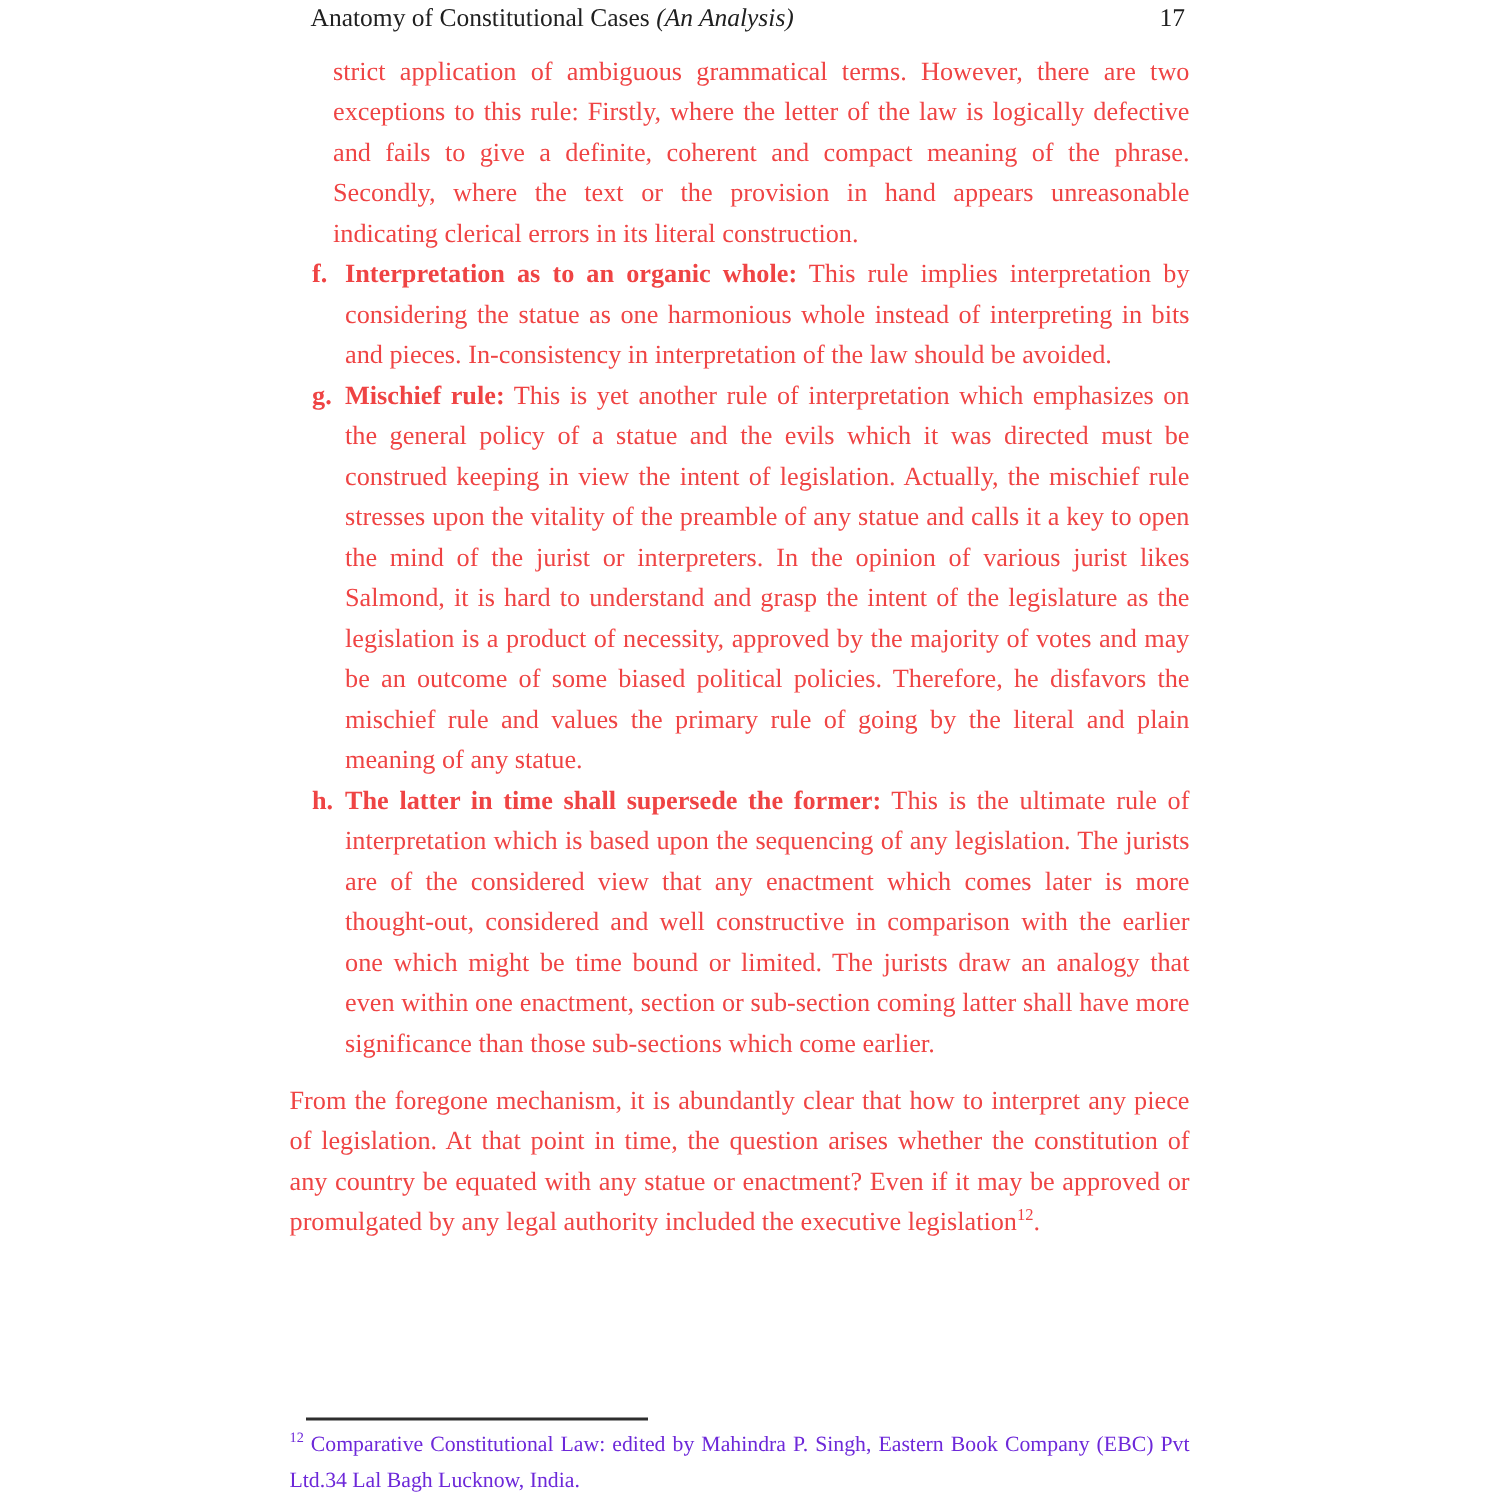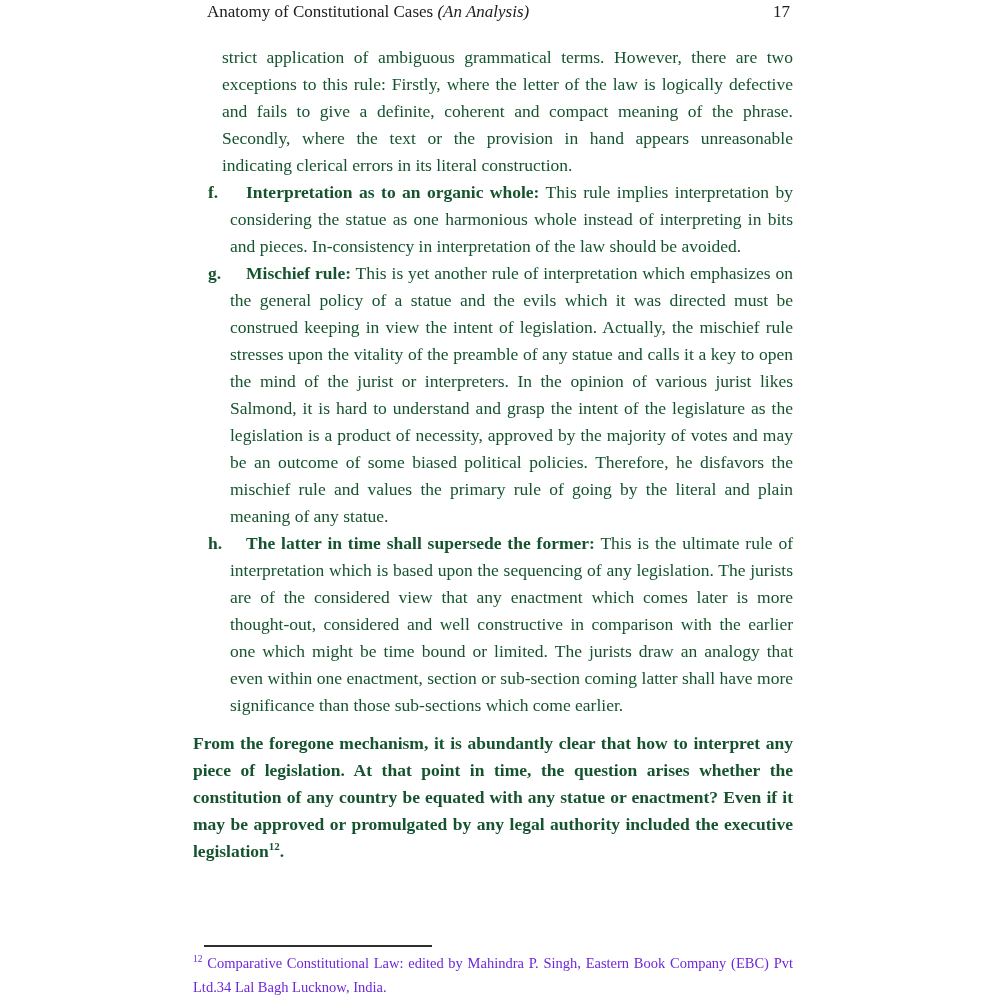--- a/index.html
+++ b/index.html
@@ -24,47 +24,46 @@
     display: flex;
     justify-content: space-between;
     align-items: center;
     font-size: 17px;
     line-height: 22px;
     color: #202020;
   }
   .rh-title .it { font-style: italic; }
   .body-text {
     position: absolute;
-    top: 44px;
+    top: 34px;
     left: 193px;
     width: 600px;
     font-size: 17.5px;
     line-height: 27px;
     text-align: justify;
     text-align-last: left;
-    color: #14532d;
+    color: #ef4444;
   }
   .para-intro {
     margin: 0 0 0 29px;
   }
   .list-item {
     position: relative;
     margin: 0;
     padding-left: 37px;
   }
   .list-item .marker {
     position: absolute;
     left: 15px;
     top: 0;
     font-weight: bold;
   }
-  .list-item .lead { font-weight: bold; margin-left: 16px; }
+  .list-item .lead { font-weight: bold; }
   .para-close {
     margin: 11px 0 0 0;
-    font-weight: bold;
   }
   sup.fn-ref {
     font-size: 11px;
     line-height: 0;
     vertical-align: super;
   }
   .footnote-rule {
     position: absolute;
     top: 945px;
     left: 204px;

